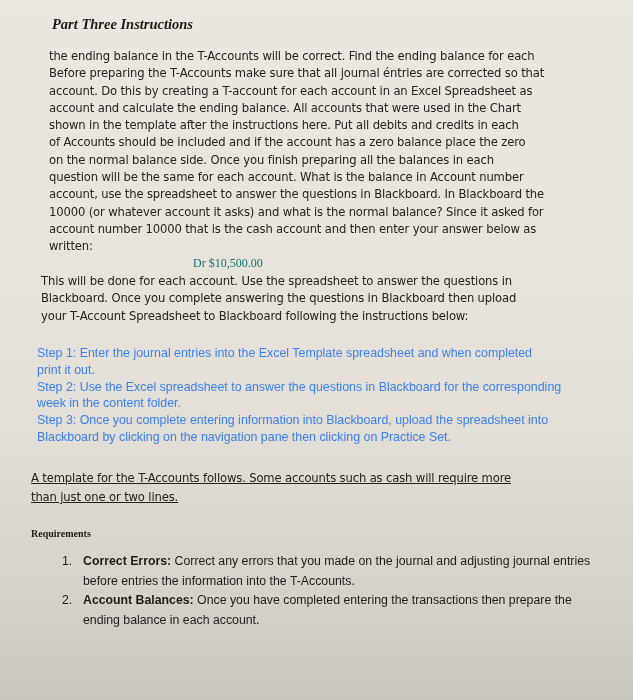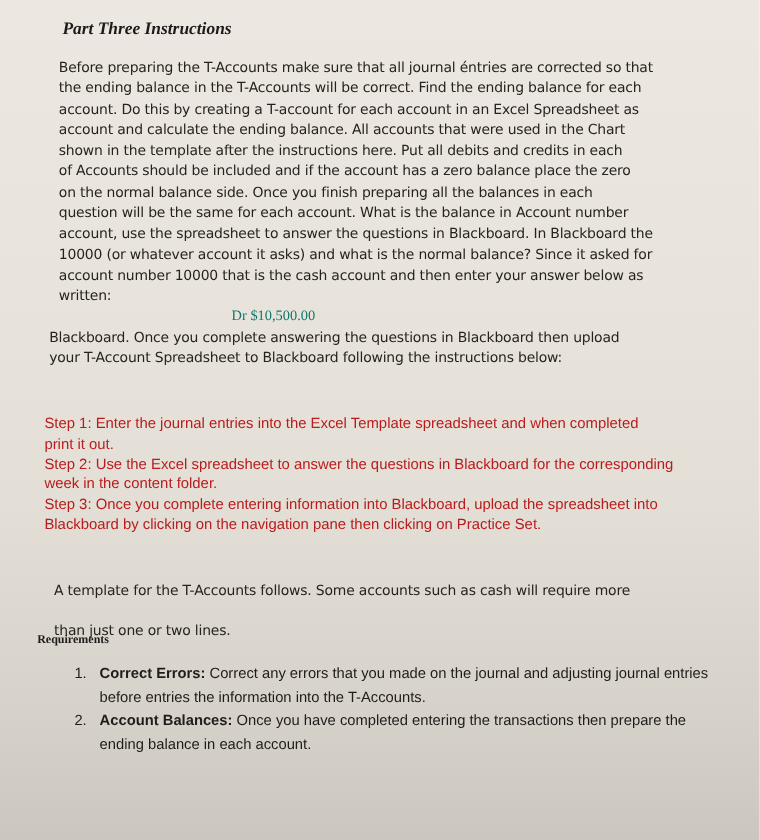--- a/index.html
+++ b/index.html
@@ -63,35 +63,35 @@
     }
     .after p { margin: 0; }
     .steps {
       position: absolute;
       left: 37px;
       top: 345px;
       width: 575px;
       font-family: "Liberation Sans", sans-serif;
       font-size: 12.4px;
       line-height: 16.8px;
-      color: #b91c1c;
+      color: #3b82f6;
     }
     .steps p { margin: 0; }
     .template-note {
       position: absolute;
       left: 31px;
       top: 469px;
       width: 575px;
       font-family: "DejaVu Sans", sans-serif;
       font-size: 11.6px;
       line-height: 19px;
       color: #26231f;
       letter-spacing: -0.15px;
     }
-    .template-note p { margin: 14px; }
+    .template-note p { margin: 0; text-decoration: underline; }
     .req-heading {
       position: absolute;
       left: 31px;
       top: 528px;
       font-family: "Liberation Serif", serif;
       font-weight: bold;
       font-size: 10px;
       color: #1d1b19;
     }
     .req-list {
@@ -119,37 +119,38 @@
     .req-list .term { font-weight: bold; }
   </style>
 </head>
 <body>
 
 <div class="page">
 
   <div class="heading">Part Three Instructions</div>
 
   <div class="intro">
+    <p>the ending balance in the T-Accounts will be correct. Find the ending balance for each</p>
     <p>Before preparing the T-Accounts make sure that all journal éntries are corrected so that</p>
-    <p>the ending balance in the T-Accounts will be correct. Find the ending balance for each</p>
     <p>account.  Do this by creating a T-account for each account in an Excel Spreadsheet as</p>
     <p>account and calculate the ending balance.  All accounts that were used in the Chart</p>
     <p>shown in the template after the instructions here. Put all debits and credits in each</p>
     <p>of Accounts should be included and if the account has a zero balance place the zero</p>
     <p>on the normal balance side. Once you finish preparing all the balances in each</p>
     <p>question will be the same for each account.  What is the balance in Account number</p>
     <p>account, use the spreadsheet to answer the questions in Blackboard. In Blackboard the</p>
     <p>10000 (or whatever account it asks) and what is the normal balance?  Since it asked for</p>
     <p>account number 10000 that is the cash account and then enter your answer below as</p>
     <p>written:</p>
   </div>
 
   <div class="answer">Dr $10,500.00</div>
 
   <div class="after">
+    <p>This will be done for each account. Use the spreadsheet to answer the questions in</p>
     <p>Blackboard. Once you complete answering the questions in Blackboard then upload</p>
     <p>your T-Account Spreadsheet to Blackboard following the instructions below:</p>
   </div>
 
   <div class="steps">
     <p>Step 1: Enter the journal entries into the Excel Template spreadsheet and when completed</p>
     <p>print it out.</p>
     <p>Step 2: Use the Excel spreadsheet to answer the questions in Blackboard for the corresponding</p>
     <p>week in the content folder.</p>
     <p>Step 3: Once you complete entering information into Blackboard, upload the spreadsheet into</p>

